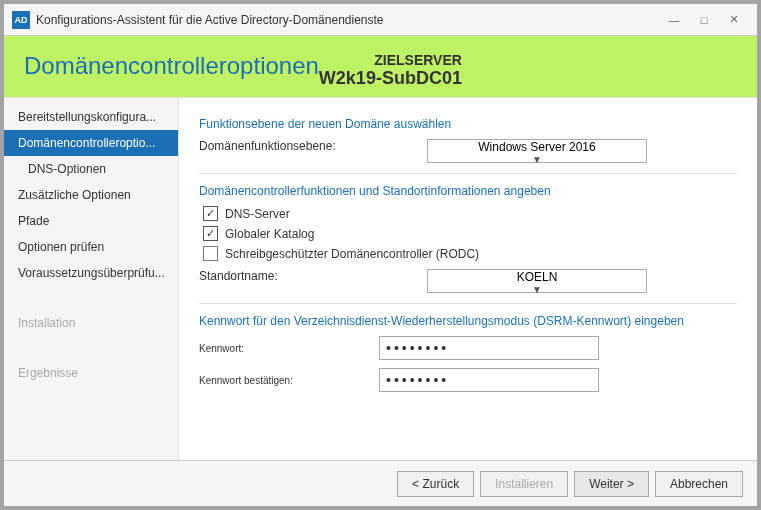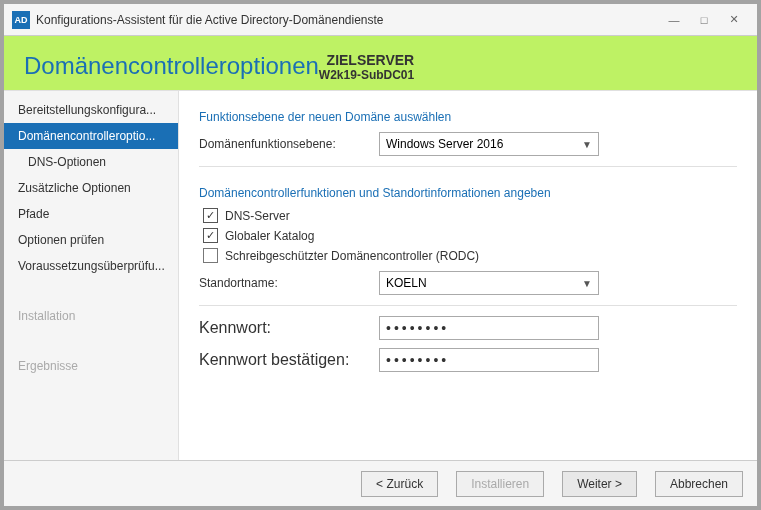--- a/index.html
+++ b/index.html
@@ -134,54 +134,56 @@
 
     .section-header {
       font-size: 12px;
       color: #1a6fb5;
       margin-bottom: 8px;
       margin-top: 5px;
     }
 
     .form-row {
       display: flex;
-      align-items: center;
+      align-items: flex-start;
       margin-bottom: 8px;
+      gap: 48px;
     }
     .form-label {
       font-size: 12px;
       color: #333;
       width: 180px;
       flex-shrink: 0;
     }
     .form-control-wrapper {
       flex: 1;
     }
     .dropdown {
       width: 220px;
       height: 24px;
       border: 1px solid #aaa;
       background: #fff;
       display: flex;
       align-items: center;
       justify-content: space-between;
-      padding: 0 6px;
-      cursor: pointer;
-      font-size: 12px;
+      padding: 0 18px;
+      cursor: pointer;
+      font-size: 12px;
+      flex-direction: column;
     }
     .dropdown-arrow {
       font-size: 10px;
       color: #555;
     }
 
     .section-header2 {
       font-size: 12px;
       color: #1a6fb5;
       margin-bottom: 8px;
-      margin-top: 19px;
+      margin-top: 10px;
     }
 
     .checkbox-row {
       display: flex;
       align-items: center;
       margin-bottom: 5px;
       padding-left: 4px;
     }
     .checkbox-custom {
       width: 15px;
@@ -210,21 +212,21 @@
       border-top: 1px solid #e0e0e0;
       margin: 10px 0;
     }
 
     .password-row {
       display: flex;
       align-items: center;
       margin-bottom: 8px;
     }
     .password-label {
-      font-size: 16px;
+      font-size: 10px;
       color: #333;
       width: 180px;
       flex-shrink: 0;
     }
     .password-input {
       width: 220px;
       height: 24px;
       border: 1px solid #aaa;
       background: #fff;
       padding: 0 6px;
@@ -242,21 +244,21 @@
     }
 
     .footer {
       background: #f5f5f5;
       border-top: 1px solid #ccc;
       height: 46px;
       display: flex;
       align-items: center;
       justify-content: flex-end;
       padding: 0 14px;
-      gap: 18px;
+      gap: 6px;
       flex-shrink: 0;
     }
     .btn {
       height: 26px;
       padding: 0 14px;
       font-size: 12px;
       border: 1px solid #aaa;
       background: #f0f0f0;
       cursor: pointer;
       color: #333;
@@ -290,21 +292,21 @@
       <button class="titlebar-btn close">✕</button>
     </div>
   </div>
 
   <div class="content-area">
 
     <div class="header-bar">
       <span class="page-title">Domänencontrolleroptionen</span>
       <div class="server-info">
         <div class="server-label" style="font-size:14px;color:#333;font-weight:bold;">ZIELSERVER</div>
-        <div class="server-name" style="font-size:12px;color:#333;">W2k19-SubDC01</div>
+        <div class="server-name" style="font-size:18px;color:#333;">W2k19-SubDC01</div>
       </div>
     </div>
 
     <div class="main-content">
 
       <div class="sidebar">
         <div class="sidebar-item">Bereitstellungskonfigura...</div>
         <div class="sidebar-item active">Domänencontrolleroptio...</div>
         <div class="sidebar-item sub">DNS-Optionen</div>
         <div class="sidebar-item">Zusätzliche Optionen</div>
@@ -356,20 +358,21 @@
             <div class="dropdown">
               <span>KOELN</span>
               <span class="dropdown-arrow">▼</span>
             </div>
           </div>
         </div>
 
         <div class="divider-thin"></div>
 
         
+        <div class="section-header2">Kennwort für den Verzeichnisdienst-Wiederherstellungsmodus (DSRM-Kennwort) eingeben</div>
 
         <div class="password-row">
           <span class="password-label">Kennwort:</span>
           <input type="password" class="password-input" value="12345678" style="">
         </div>
 
         <div class="password-row">
           <span class="password-label">Kennwort bestätigen:</span>
           <input type="password" class="password-input" value="12345678" style="">
         </div>

